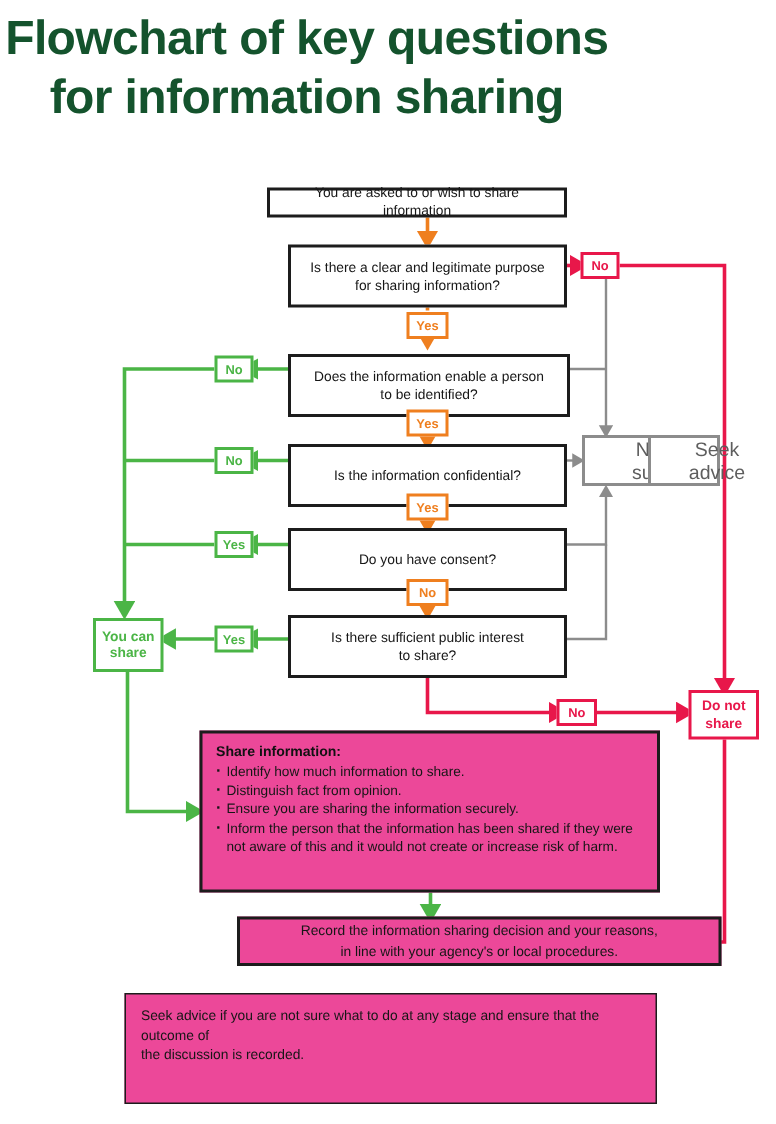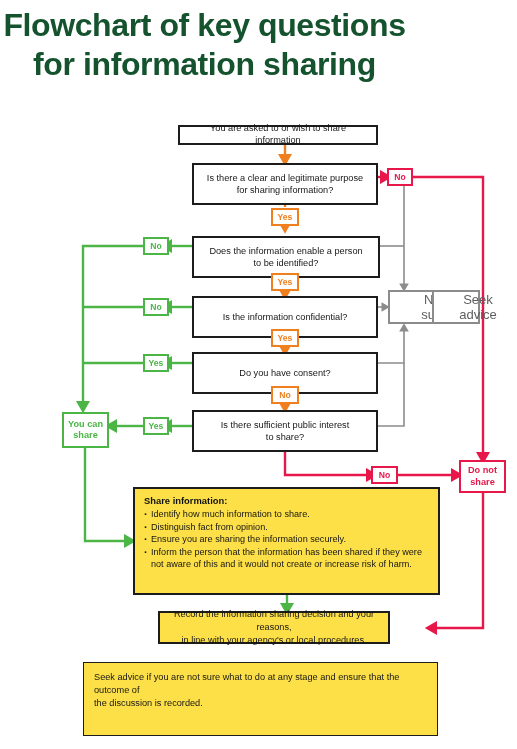--- a/index.html
+++ b/index.html
@@ -61,21 +61,21 @@
     position:absolute;box-sizing:border-box;background:#ffffff;
     display:flex;align-items:center;justify-content:center;
     font-size:8.6px;font-weight:bold;line-height:1;
   }
   .lbl-orange{border:2px solid #ef7f1f;color:#ef7f1f;}
   .lbl-green{border:2px solid #4bb546;color:#4bb546;}
   .lbl-red{border:2px solid #e8174a;color:#e8174a;}
 
   
   .panel{
-    position:absolute;box-sizing:border-box;background:#fde047;
+    position:absolute;box-sizing:border-box;background:#ec4899;
     border:2.5px solid #1c1c1c;
   }
   .panel.thin{border:1.6px solid #1c1c1c;}
   .panel-inner{padding:6px 9px;}
   .panel-head{
     font-size:9.4px;font-weight:bold;color:#111;margin:0 0 1px 0;line-height:1.3;
   }
   ul.bullets{list-style:none;margin:0;padding:0;}
   ul.bullets li{
     font-size:9.1px;line-height:1.38;color:#161616;
@@ -219,21 +219,21 @@
       <ul class="bullets">
         <li>Identify how much information to share.</li>
         <li>Distinguish fact from opinion.</li>
         <li>Ensure you are sharing the information securely.</li>
         <li>Inform the person that the information has been shared if they were
   not aware of this and it would not create or increase risk of harm.</li>
       </ul>
     </div>
   </div>
 
-  <div class="panel" style="left:158px;top:611px;width:232px;height:33px;display:flex;align-items:center;justify-content:center;">
+  <div class="panel" style="left:158px;top:611px;width:323px;height:33px;display:flex;align-items:center;justify-content:center;">
     <div class="centered-text">Record the information sharing decision and your reasons,
 in line with your agency's or local procedures.</div>
   </div>
 
   <div class="panel thin" style="left:83px;top:662px;width:355px;height:74px;">
     <div class="panel-inner" style="padding:8px 10px;">
       <p class="para">Seek advice if you are not sure what to do at any stage and ensure that the outcome of
 the discussion is recorded.</p>
     </div>
   </div>

